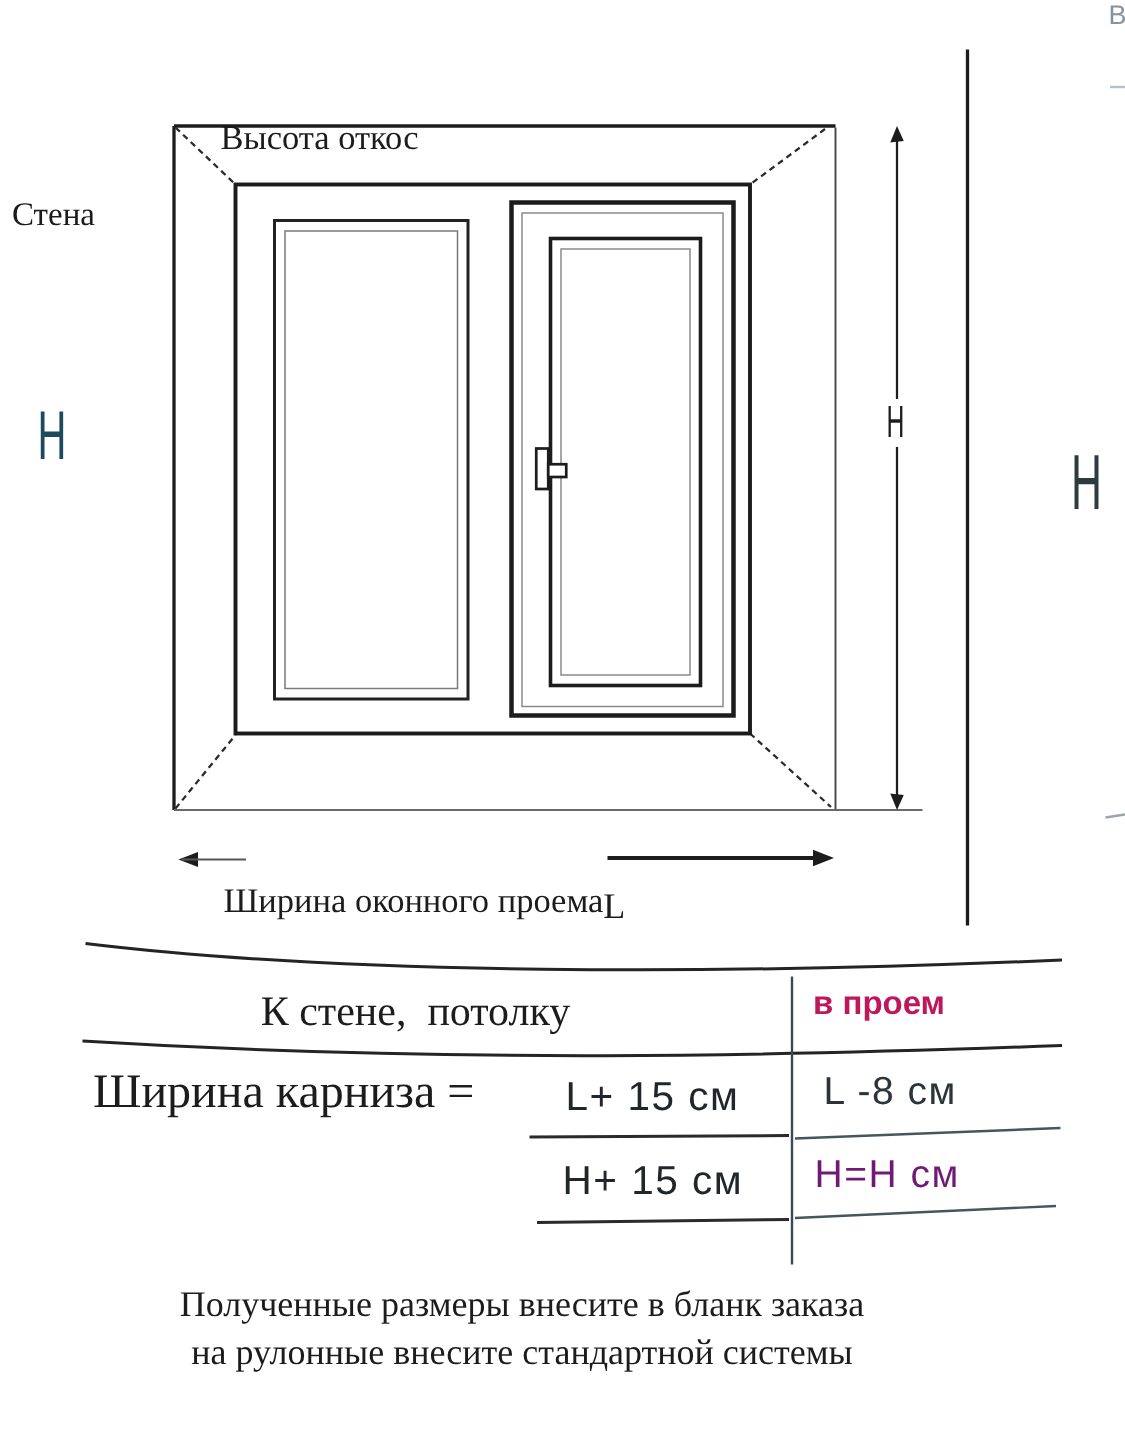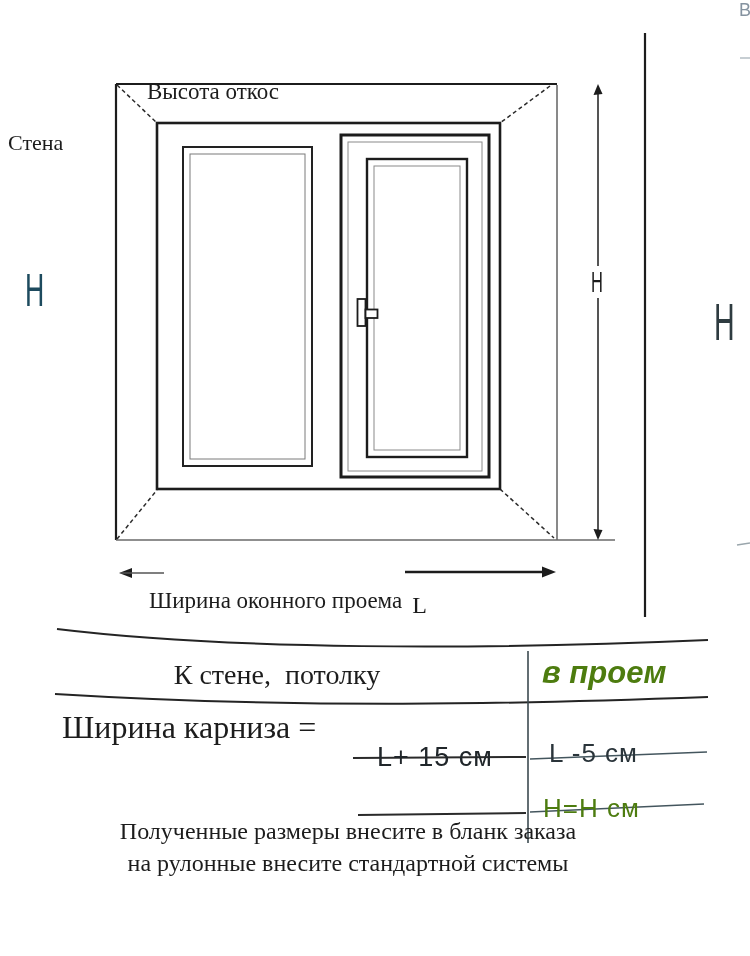--- a/index.html
+++ b/index.html
@@ -16,36 +16,36 @@
   .top-slope{left:147px;top:80px;font-size:23px;}
   .wall{left:8px;top:131px;font-size:22px;}
 
   .h-left{left:25px;top:266px;font-size:46px;color:#1d4a5e;font-family:"Liberation Sans",sans-serif;}
   .h-left span{display:inline-block;transform:scaleX(0.58);transform-origin:left top;line-height:0.82;}
   .h-dim{left:589px;top:266px;font-size:30px;font-family:"Liberation Sans",sans-serif;background:#fff;padding:0 2px;}
   .h-dim span{display:inline-block;transform:scaleX(0.55);transform-origin:left top;line-height:0.85;}
   .h-right{left:714px;top:295px;font-size:52px;color:#2e3b40;font-family:"Liberation Sans",sans-serif;}
   .h-right span{display:inline-block;transform:scaleX(0.55);transform-origin:left top;line-height:0.82;}
 
-  .width-caption{left:149px;top:589px;font-size:23px;display:flex;gap:10px;align-items:flex-start;}
+  .width-caption{left:149px;top:589px;font-size:23px;display:flex;gap:0;align-items:flex-start;}
   .width-caption .sym{font-size:24px;margin-top:4px;}
 
   .th-wall{left:157px;top:660px;width:240px;text-align:center;font-size:28px;white-space:pre;}
-  .th-opening{left:542px;top:657px;font-size:31px;font-weight:bold;color:#4d7c0f;font-family:"Liberation Sans",sans-serif;font-style:italic;}
+  .th-opening{left:542px;top:657px;font-size:22px;font-weight:bold;color:#be185d;font-family:"Liberation Sans",sans-serif;}
 
   .row-label{font-size:32px;text-align:right;}
   .row1-label{left:62px;top:711px;}
   .row2-label{left:67px;top:770px;}
-  .formula{font-family:"Liberation Sans",sans-serif;letter-spacing:1px;color:#20262a;margin-top:26px;}
+  .formula{font-family:"Liberation Sans",sans-serif;letter-spacing:1px;color:#20262a;}
   .row1-wall{left:377px;top:717px;font-size:27px;}
   .row1-opening{left:549px;top:714px;font-size:26px;color:#2a343a;}
   .row2-wall{left:375px;top:773px;font-size:27px;}
-  .row2-opening{left:543px;top:769px;font-size:26px;color:#4d7c0f;}
+  .row2-opening{left:543px;top:769px;font-size:26px;color:#701a75;}
 
-  .footer{left:18px;top:815px;width:660px;text-align:center;font-size:24px;line-height:32px;white-space:normal;}
+  .footer{left:18px;top:854px;width:660px;text-align:center;font-size:24px;line-height:32px;white-space:normal;}
 </style>
 </head>
 <body>
 
 <div id="page">
 
   <svg width="750" height="956" viewBox="0 0 750 956">
 
     <g fill="none">
       <path d="M116,84 H557" stroke="#1c1c1c" stroke-width="2.2"></path>
@@ -122,22 +122,23 @@
   <div class="abs width-caption serif">
     <span>Ширина оконного проема</span>
     <span class="sym">L</span>
   </div>
 
   <div class="abs th-wall serif">К стене,  потолку</div>
   <div class="abs th-opening">в проем</div>
 
   <div class="abs row-label row1-label serif">Ширина карниза =</div>
   <div class="abs formula row1-wall">L+ 15 см</div>
-  <div class="abs formula row1-opening">L -5 см</div>
+  <div class="abs formula row1-opening">L -8 см</div>
 
+  <div class="abs formula row2-wall">H+ 15 см</div>
   <div class="abs formula row2-opening">H=H см</div>
 
   <div class="abs footer serif">
     <div>Полученные размеры внесите в бланк заказа</div>
     <div>на рулонные внесите стандартной системы</div>
   </div>
 
 </div>
 
 </body></html>

